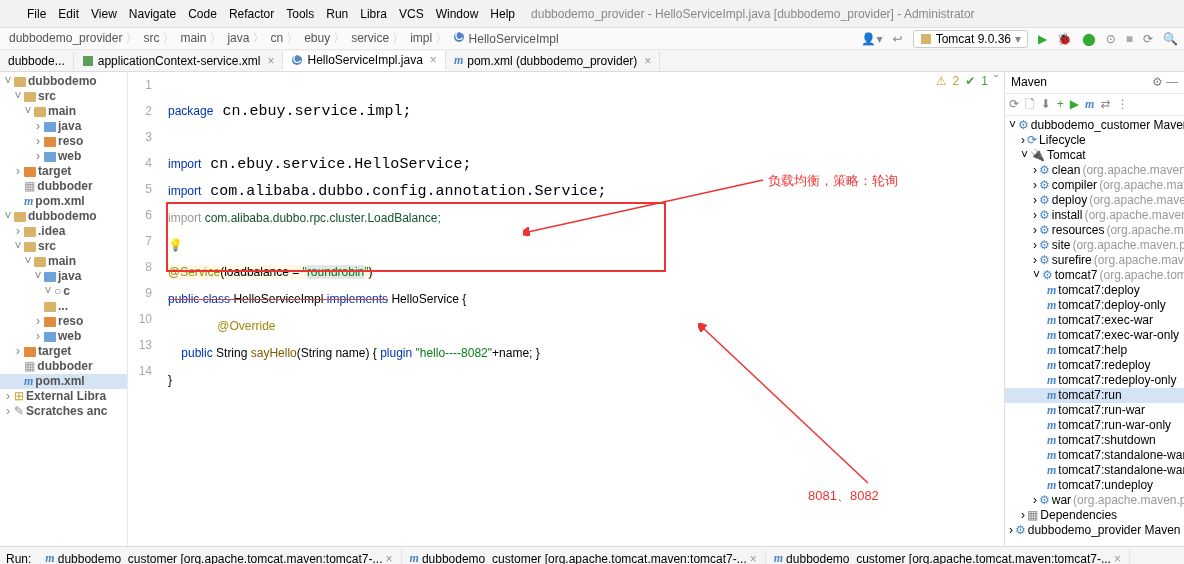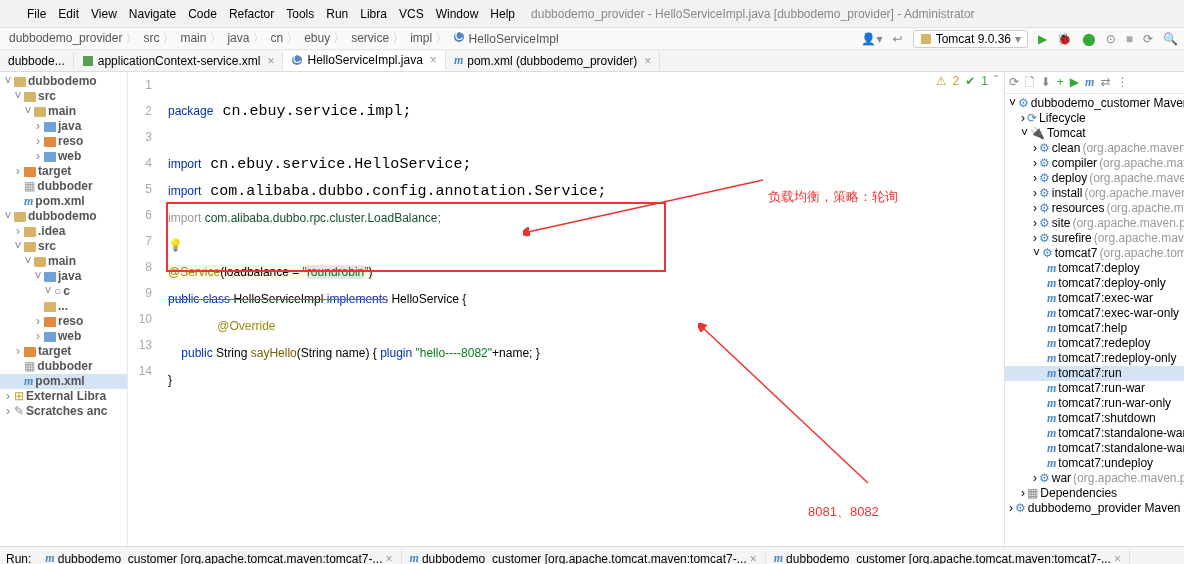--- a/index.html
+++ b/index.html
@@ -33,21 +33,21 @@
 .gutter { position: absolute; left: 0; top: 0; width: 30px; text-align: right; color: #aaa; font-family: Consolas, monospace; font-size: 13px; line-height: 26px; padding-right: 6px; background: #fff; }
 .code { position: absolute; left: 40px; top: 0; font-family: Consolas, "Courier New", monospace; font-size: 15px; line-height: 26px; white-space: pre; }
 .kw { color: #0033b3; }
 .ann { color: #9e880d; }
 .str { color: #067d17; }
 .meth { color: #7a5c00; }
 .strike { text-decoration: line-through; text-decoration-color: #c44; }
 .hl { background: #e5e5e5; }
 .yellow-bg { background: #fdf9e5; }
 .red-box { position: absolute; border: 2px solid #e33; }
-.red-text { position: absolute; color: #e33; font-family: "SimSun", Arial; font-size: 13px; margin-top: 16px; }
+.red-text { position: absolute; color: #e33; font-family: "SimSun", Arial; font-size: 13px; }
 .arrow { position: absolute; stroke: #e33; fill: #e33; }
 .maven { width: 180px; border-left: 1px solid #e0e0e0; background: #fff; font-size: 11px; line-height: 15px; overflow: hidden; }
 .maven-head { height: 22px; border-bottom: 1px solid #e8e8e8; display: flex; align-items: center; padding: 0 6px; justify-content: space-between; }
 .maven-tools { height: 22px; border-bottom: 1px solid #e8e8e8; display: flex; align-items: center; padding: 0 4px; gap: 6px; color: #888; }
 .maven-tree { padding: 2px 0; overflow: hidden; }
 .maven-tree .node { white-space: nowrap; padding-left: 4px; display: flex; align-items: center; gap: 2px; }
 .maven-tree .sel { background: #d5e4f5; }
 .maven-tree .grey { color: #999; }
 .run-tabs { height: 24px; border-top: 1px solid #dcdcdc; background: #f5f5f5; display: flex; align-items: center; font-size: 11px; }
 .run-tabs .rt { padding: 2px 8px; display: flex; align-items: center; gap: 3px; border-right: 1px solid #e4e4e4; white-space: nowrap; overflow: hidden; }
@@ -301,20 +301,24 @@
         <line x1="240" y1="3" x2="5" y2="55" stroke="#e33" stroke-width="1.5" marker-end="url(#ah)"></line>
       </svg>
     <div class="red-text" style="left:640px;top:100px">负载均衡，策略：轮询</div>
     <svg class="arrow" style="left:570px;top:251px;width:180px;height:170px">
         <line x1="170" y1="160" x2="5" y2="5" stroke="#e33" stroke-width="1.5" marker-end="url(#ah)"></line>
       </svg>
     <div class="red-text" style="left:680px;top:415px">8081、8082</div>
   </div>
 
   <div class="maven">
+    <div class="maven-head">
+      <span>Maven</span>
+      <span><span style="color:#888">⚙</span> <span style="color:#888">—</span></span>
+    </div>
     <div class="maven-tools">
       <span>⟳</span>
       <span>🗋</span>
       <span>⬇</span>
       <span style="color:#3a3">+</span>
       <span class="play">▶</span>
       <span class="m-icn">m</span>
       <span>⇄</span>
       <span>⋮</span>
     </div>

